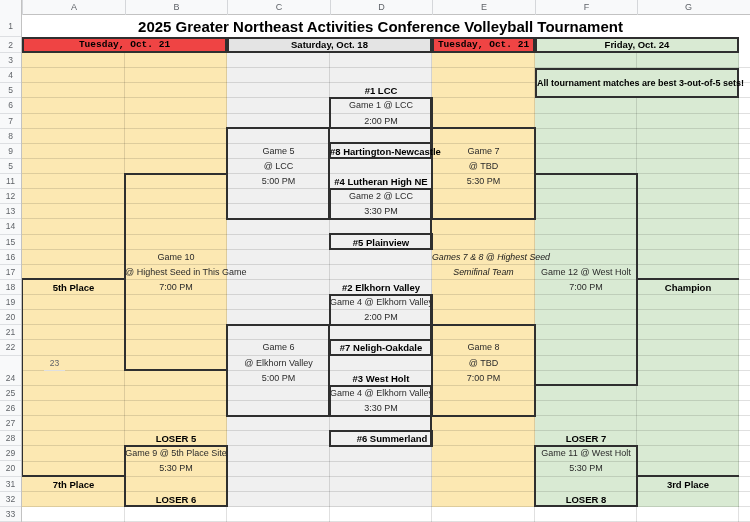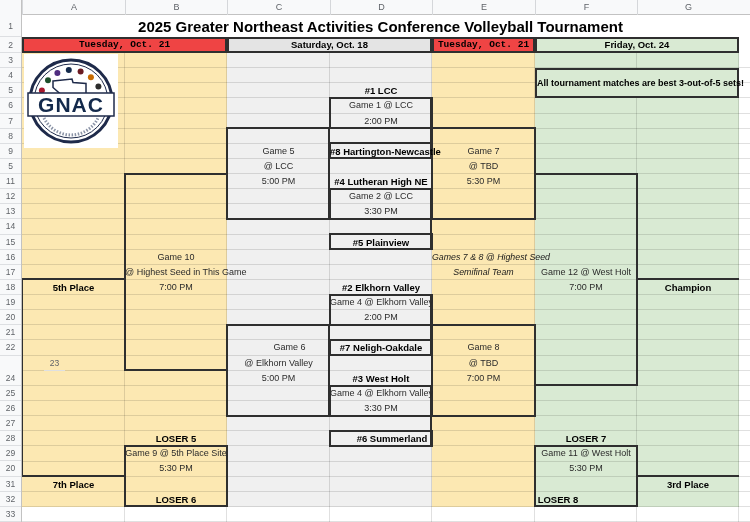--- a/index.html
+++ b/index.html
@@ -116,37 +116,20 @@
 
   <div class="titlecell">2025 Greater Northeast Activities Conference Volleyball Tournament</div>
 
   <div class="datebox hdrtan" style="left:22px;width:205px;">Tuesday, Oct. 21</div>
   <div class="datebox hdrgray" style="left:227px;width:205px;">Saturday, Oct. 18</div>
   <div class="datebox hdrtan" style="left:432px;width:103px;">Tuesday, Oct. 21</div>
   <div class="datebox hdrgreen" style="left:535px;width:204px;">Friday, Oct. 24</div>
 
   <div class="notebox">All tournament matches are best 3-out-of-5 sets!</div>
 
-  <div class="logoplate">
-    <svg width="94" height="94" viewBox="0 0 94 94">
-      <circle cx="47" cy="47" r="41" fill="#fff" stroke="#1e2a4a" stroke-width="3"></circle>
-      <circle cx="47" cy="47" r="37" fill="none" stroke="#1e2a4a" stroke-width="1"></circle>
-      <path d="M29,27 l19,-2 1,3.5 13,1 0,10 -25,1 -8,-7 z" fill="#fff" stroke="#1e2a4a" stroke-width="1.5"></path>
-      <circle cx="17.9" cy="36.4" r="3" fill="#a6192e"></circle>
-      <circle cx="24.0" cy="26.3" r="3" fill="#1d4f2b"></circle>
-      <circle cx="33.4" cy="19.1" r="3" fill="#4f2d7f"></circle>
-      <circle cx="44.8" cy="16.1" r="3" fill="#13294b"></circle>
-      <circle cx="56.6" cy="17.5" r="3" fill="#6a1a21"></circle>
-      <circle cx="66.9" cy="23.3" r="3" fill="#c76b00"></circle>
-      <circle cx="74.4" cy="32.4" r="3" fill="#2c2c2c"></circle>
-      <rect x="4" y="39" width="86" height="23" fill="#fff" stroke="#1e2a4a" stroke-width="1.5"></rect>
-      <text x="47" y="57.5" text-anchor="middle" font-family="Liberation Sans, sans-serif" font-size="21" font-weight="bold" letter-spacing="1" fill="#13294b">GNAC</text>
-      <path d="M20,64 a30,30 0 0,0 54,0" fill="none" stroke="#8a93a6" stroke-width="3" stroke-dasharray="1.5,1.6"></path>
-    </svg>
-  </div>
 
   <div class="hl" style="left:125px;top:173px;width:102px;"></div>
   <div class="vl" style="left:124px;top:173px;height:198px;"></div>
   <div class="hl" style="left:125px;top:369px;width:102px;"></div>
   <div class="hl" style="left:22px;top:278px;width:103px;"></div>
   <div class="vl" style="left:21px;top:278px;height:199px;"></div>
   <div class="hl" style="left:22px;top:475px;width:103px;"></div>
   <div class="bb" style="left:124px;top:445px;width:104px;height:62px;"></div>
   <div class="bb" style="left:226px;top:127px;width:104px;height:93px;"></div>
   <div class="bb" style="left:226px;top:324px;width:104px;height:93px;"></div>
@@ -180,21 +163,21 @@
       <div class="cell" style="left: 125px; width: 102px; top: 249.677px;">Game 10</div>
       <div class="cell" style="left: 125px; width: 102px; top: 264.806px;">@ Highest Seed in This Game</div>
       <div class="cell" style="left: 125px; width: 102px; top: 279.935px;">7:00 PM</div>
       <div class="cell b" style="left: 125px; width: 102px; top: 431.225px;">LOSER 5</div>
       <div class="cell" style="left: 125px; width: 102px; top: 446.354px;">Game 9 @ 5th Place Site</div>
       <div class="cell" style="left: 125px; width: 102px; top: 461.483px;">5:30 PM</div>
       <div class="cell b" style="left: 125px; width: 102px; top: 491.741px;">LOSER 6</div>
       <div class="cell" style="left: 227px; width: 103px; top: 143.774px;">Game 5</div>
       <div class="cell" style="left: 227px; width: 103px; top: 158.903px;">@ LCC</div>
       <div class="cell" style="left: 227px; width: 103px; top: 174.032px;">5:00 PM</div>
-      <div class="cell" style="left: 227px; width: 103px; top: 340.451px; padding-left: 11px;">Game 6</div>
+      <div class="cell" style="left: 227px; width: 103px; top: 340.451px;">Game 6</div>
       <div class="cell" style="left: 227px; width: 103px; top: 355.58px;">@ Elkhorn Valley</div>
       <div class="cell" style="left: 227px; width: 103px; top: 370.709px;">5:00 PM</div>
       <div class="cell b" style="left: 330px; width: 102px; top: 83.258px;">#1 LCC</div>
       <div class="cell" style="left: 330px; width: 102px; top: 98.387px;">Game 1 @ LCC</div>
       <div class="cell" style="left: 330px; width: 102px; top: 113.516px;">2:00 PM</div>
       <div class="cell b" style="left: 330px; width: 102px; top: 143.774px;">#8 Hartington-Newcastle</div>
       <div class="cell b" style="left: 330px; width: 102px; top: 174.032px;">#4 Lutheran High NE</div>
       <div class="cell" style="left: 330px; width: 102px; top: 189.161px;">Game 2 @ LCC</div>
       <div class="cell" style="left: 330px; width: 102px; top: 204.29px;">3:30 PM</div>
       <div class="cell b" style="left: 330px; width: 102px; top: 234.548px;">#5 Plainview</div>
@@ -212,18 +195,18 @@
       <div class="cell i" style="left: 432px; width: 86px; top: 249.677px;">Games 7 &amp; 8 @ Highest Seed</div>
       <div class="cell i" style="left: 432px; width: 103px; top: 264.806px;">Semifinal Team</div>
       <div class="cell" style="left: 432px; width: 103px; top: 340.451px;">Game 8</div>
       <div class="cell" style="left: 432px; width: 103px; top: 355.58px;">@ TBD</div>
       <div class="cell" style="left: 432px; width: 103px; top: 370.709px;">7:00 PM</div>
       <div class="cell" style="left: 535px; width: 102px; top: 264.806px;">Game 12 @ West Holt</div>
       <div class="cell" style="left: 535px; width: 102px; top: 279.935px;">7:00 PM</div>
       <div class="cell b" style="left: 535px; width: 102px; top: 431.225px;">LOSER 7</div>
       <div class="cell" style="left: 535px; width: 102px; top: 446.354px;">Game 11 @ West Holt</div>
       <div class="cell" style="left: 535px; width: 102px; top: 461.483px;">5:30 PM</div>
-      <div class="cell b" style="left: 507px; width: 102px; top: 491.741px;">LOSER 8</div>
+      <div class="cell b" style="left: 535px; width: 102px; top: 491.741px;">LOSER 8</div>
       <div class="cell b" style="left: 637px; width: 102px; top: 279.935px;">Champion</div>
       <div class="cell b" style="left: 637px; width: 102px; top: 476.612px;">3rd Place</div>
     </div>
 
 </div>
 
 </body></html>

